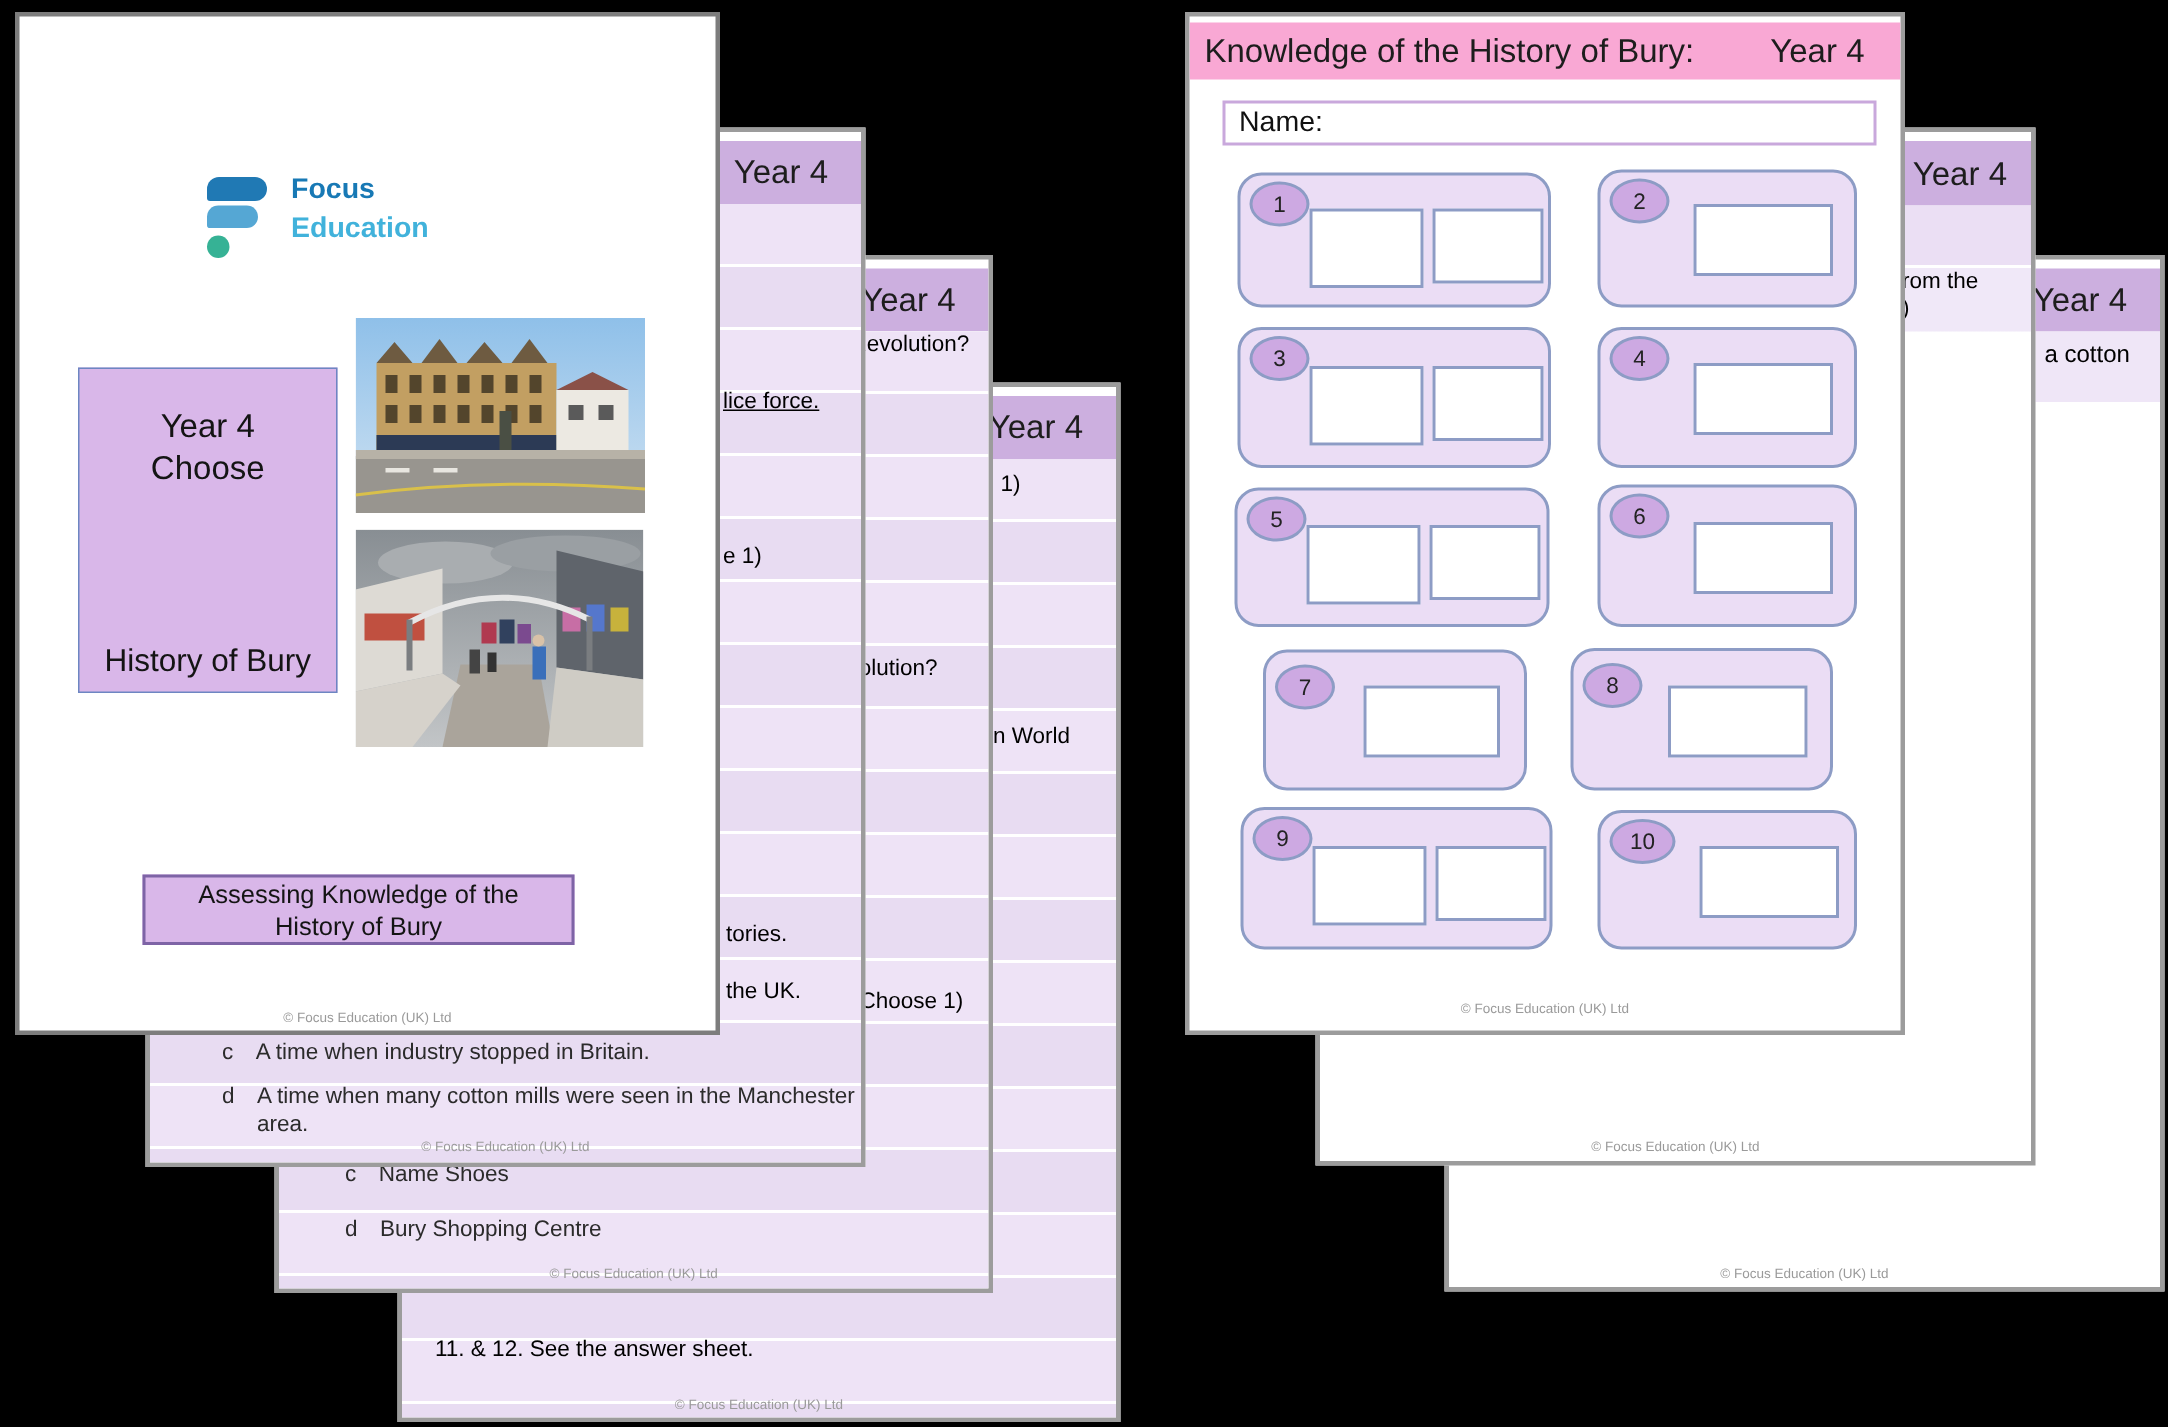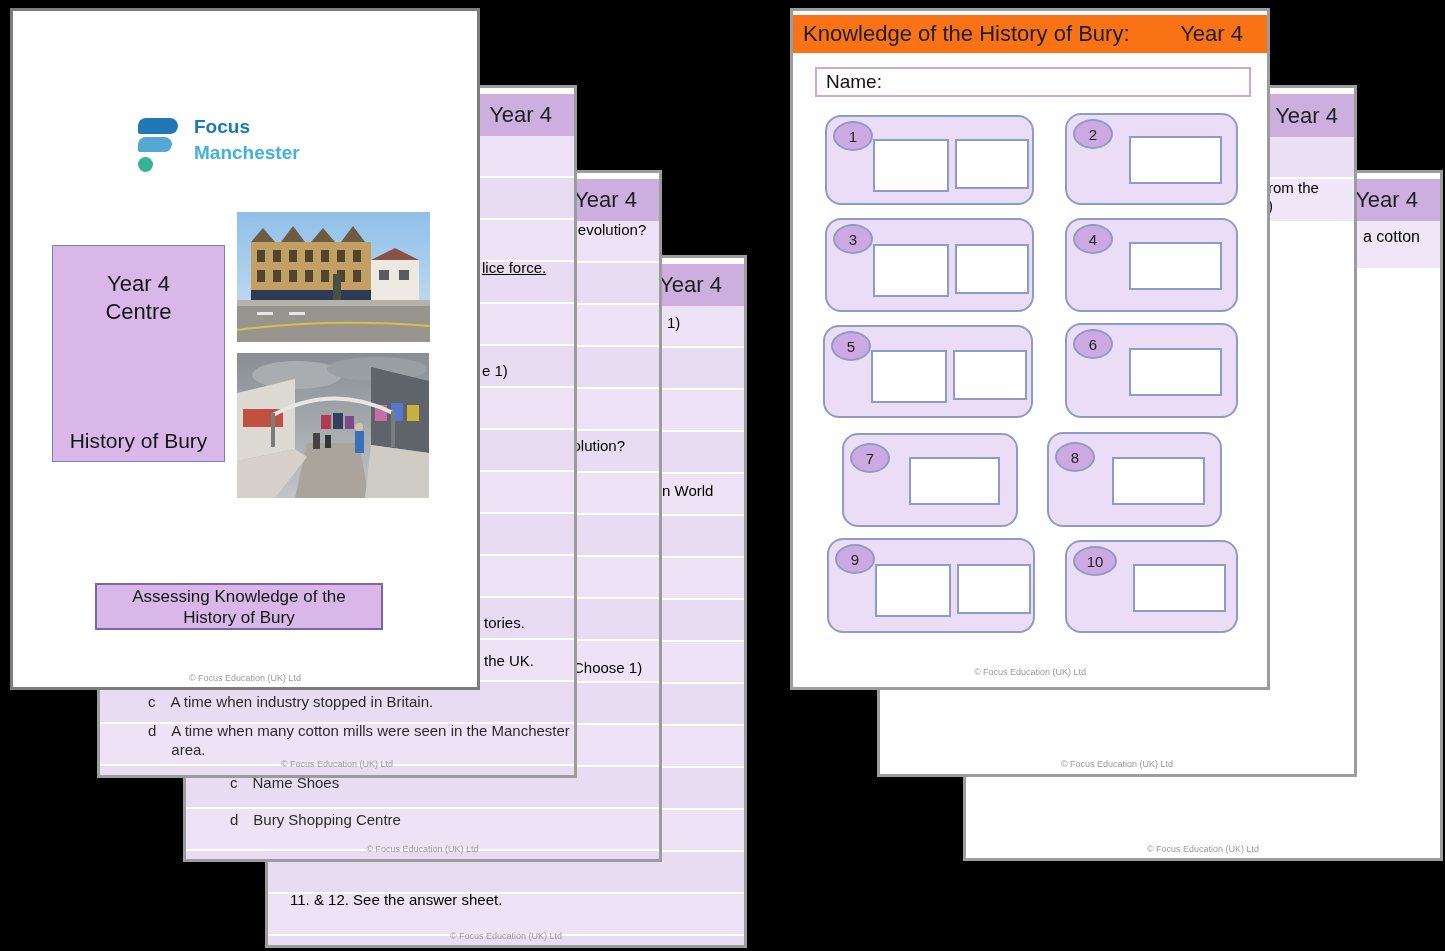--- a/index.html
+++ b/index.html
@@ -13,21 +13,21 @@
            font-size:22px;color:#1d1d1d;box-sizing:border-box;}
   .qbody{position:absolute;left:0;right:0;bottom:0;
          background:repeating-linear-gradient(180deg,
            #eee3f6 0px,#eee3f6 40px,#ffffff 40px,#ffffff 42px,
            #e8dcf2 42px,#e8dcf2 82px,#ffffff 82px,#ffffff 84px);}
   .frag{position:absolute;font-size:15px;color:#000000;white-space:nowrap;}
   .qitem{position:absolute;font-size:15px;color:#2b2b2b;display:flex;gap:15px;line-height:19px;}
   .qitem .ltr{flex:0 0 auto;}
   .pfooter{position:absolute;left:0;right:0;text-align:center;font-size:9px;color:#9a9a9a;}
   
-  .abanner{position:absolute;left:0;right:0;top:4px;height:38px;background:#f97316;
+  .abanner{position:absolute;left:0;right:0;top:4px;height:38px;background:#f9a8d4;
            display:flex;align-items:center;justify-content:space-between;
            padding:0 24px 0 10px;font-size:22px;color:#1d1d1d;box-sizing:border-box;}
   .namebox{position:absolute;left:22px;top:56px;width:436px;height:30px;background:#fff;
            border:2px solid #c9a8dc;display:flex;align-items:center;padding-left:9px;
            font-size:19px;color:#111;box-sizing:border-box;}
   .abox{position:absolute;background:#ebddf5;border:2px solid #8d9cc5;border-radius:16px;box-sizing:border-box;}
   .anum{position:absolute;left:6px;top:4px;width:40px;height:30px;background:#cda9e2;
         border:2px solid #8d9cc5;border-radius:50%;display:flex;align-items:center;
         justify-content:center;font-size:15px;color:#222;box-sizing:border-box;}
   .slot{position:absolute;background:#fff;border:2px solid #8d9cc5;box-sizing:border-box;}
@@ -112,28 +112,28 @@
   <div class="page" style="left:10px;top:8px;width:470px;height:682px;z-index:40;border-color:#7d7d7d;">
     <div class="page-inner">
       <div class="logo">
         <div class="mark">
           <div class="b1"></div>
           <div class="b2"></div>
           <div class="dot"></div>
         </div>
         <div class="ltext">
           <div class="w1">Focus</div>
-          <div class="w2">Manchester</div>
+          <div class="w2">Education</div>
         </div>
       </div>
 
       <div class="titlebox">
         <div class="tb-top">
           <div>Year 4</div>
-          <div>Centre</div>
+          <div>Choose</div>
         </div>
         <div class="tb-bot">History of Bury</div>
       </div>
 
       <div class="photo" style="left:224px;top:201px;width:193px;height:130px;">
         <svg width="193" height="130" viewBox="0 0 193 130" preserveAspectRatio="none">
           <defs>
             <linearGradient id="sky1" x1="0" y1="0" x2="0" y2="1">
               <stop offset="0" stop-color="#8fc0e9"></stop>
                 <stop offset="1" stop-color="#cfe2f2"></stop>

